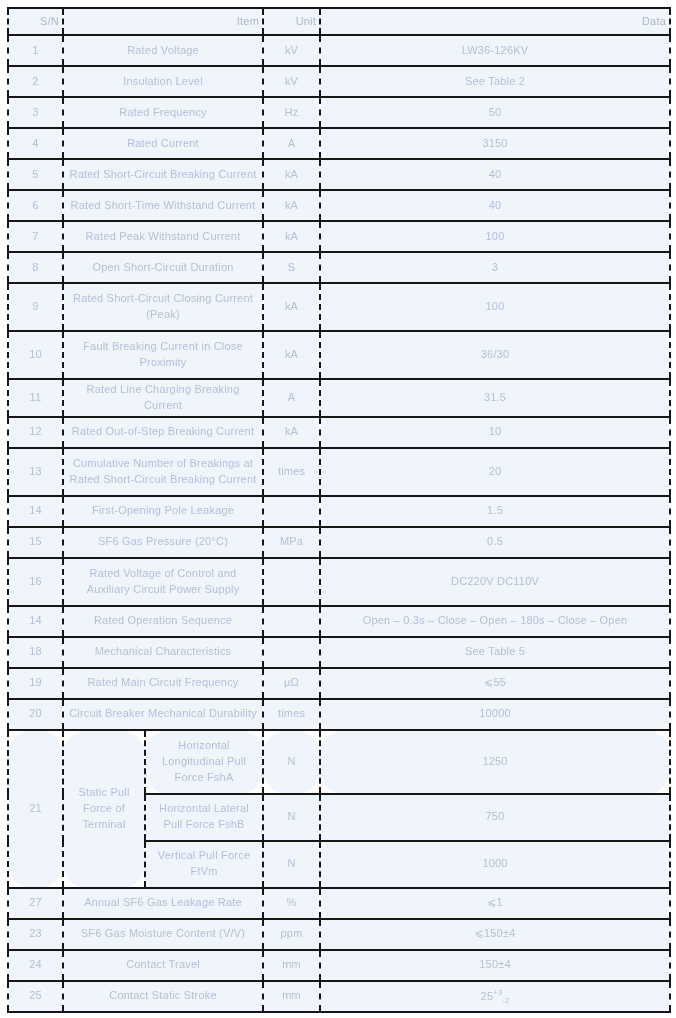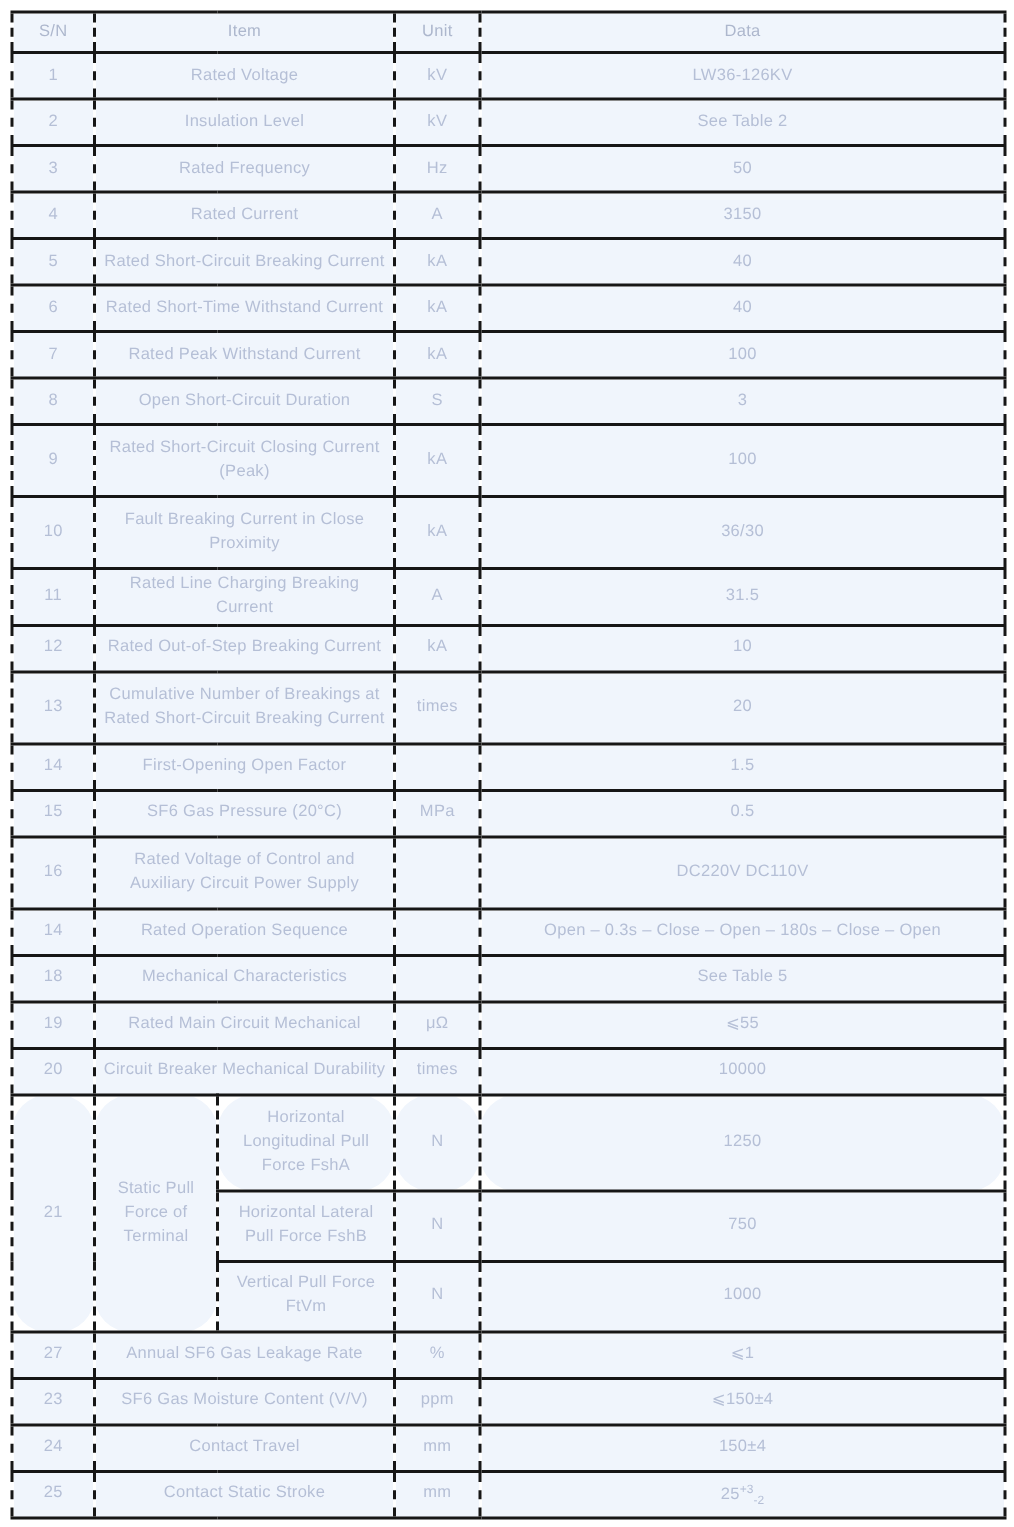--- a/index.html
+++ b/index.html
@@ -30,21 +30,21 @@
     font-size:11px;
     font-weight:400;
     line-height:1.45;
     text-align:center;
     vertical-align:middle;
     padding:2px 3px;
     letter-spacing:.2px;
     overflow:hidden;
     word-wrap:break-word;
   }
-  table.spec th{color:#adb7cd;}
+  table.spec th{color:#adb7cd;text-align:right;}
   tr.hrow  th{height:21px;}
   tr.rs    td{height:25px;}
   tr.rt    td{height:42px;}
   tr.r21a  td{height:58px;border-radius:24px;}
   tr.r21bc td{height:41px;}
   td sup{font-size:8px;letter-spacing:0;}
   td sub{font-size:8px;letter-spacing:0;}
   .caption{
     margin:3px 0 0 2px;
     color:#b9c3d9;
@@ -146,21 +146,21 @@
         <td>10</td>
       </tr>
       <tr class="rt">
         <td>13</td>
         <td colspan="2">Cumulative Number of Breakings at Rated Short-Circuit Breaking Current</td>
         <td>times</td>
         <td>20</td>
       </tr>
       <tr class="rs">
         <td>14</td>
-        <td colspan="2">First-Opening Open Factor</td>
+        <td colspan="2">First-Opening Pole Leakage</td>
         <td></td>
         <td>1.5</td>
       </tr>
       <tr class="rs">
         <td>15</td>
         <td colspan="2">SF6 Gas Pressure (20°C)</td>
         <td>MPa</td>
         <td>0.5</td>
       </tr>
       <tr class="rt">
@@ -176,21 +176,21 @@
         <td>Open – 0.3s – Close – Open – 180s – Close – Open</td>
       </tr>
       <tr class="rs">
         <td>18</td>
         <td colspan="2">Mechanical Characteristics</td>
         <td></td>
         <td>See Table 5</td>
       </tr>
       <tr class="rs">
         <td>19</td>
-        <td colspan="2">Rated Main Circuit Mechanical</td>
+        <td colspan="2">Rated Main Circuit Frequency</td>
         <td>μΩ</td>
         <td>⩽55</td>
       </tr>
       <tr class="rs">
         <td>20</td>
         <td colspan="2">Circuit Breaker Mechanical Durability</td>
         <td>times</td>
         <td>10000</td>
       </tr>
 

